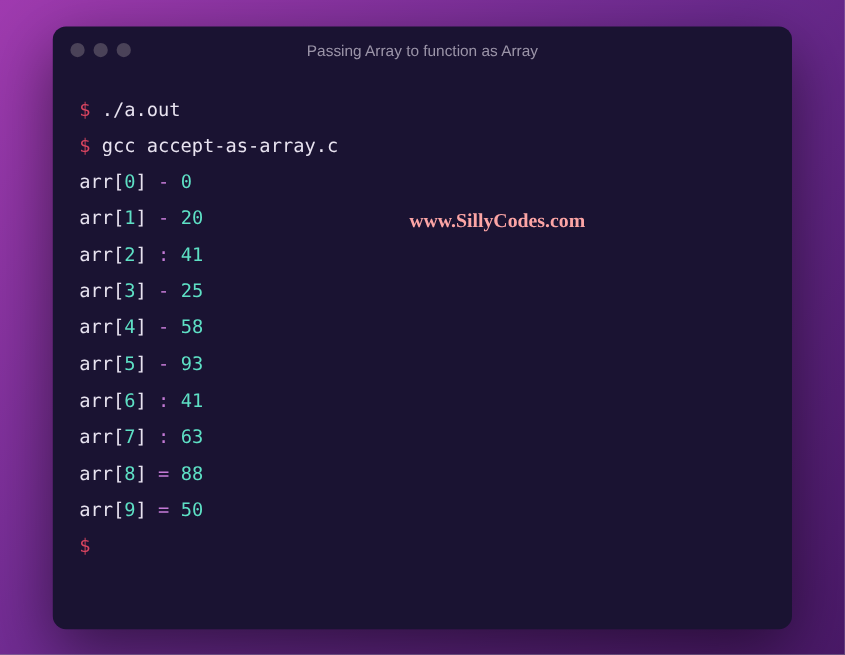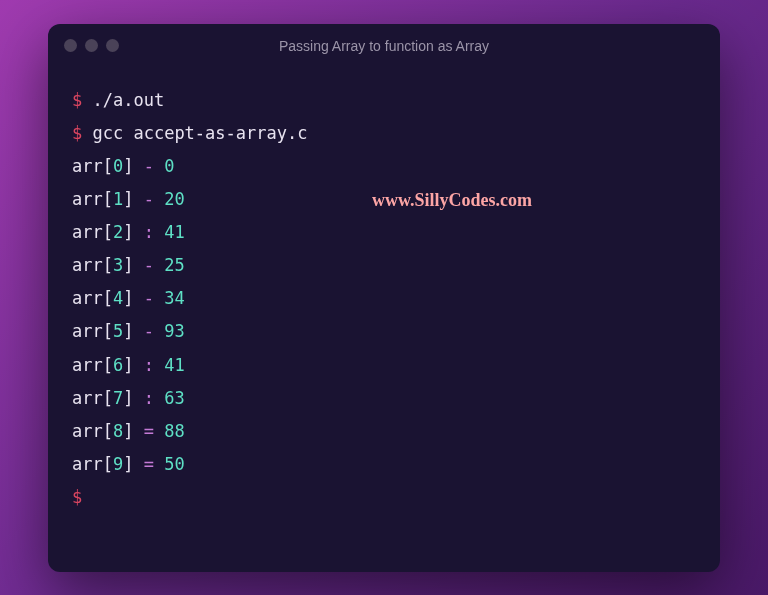--- a/index.html
+++ b/index.html
@@ -107,21 +107,21 @@
     <div class="window-title">Passing Array to function as Array</div>
   </div>
   <div class="terminal-body">
     <div class="watermark">www.SillyCodes.com</div>
     <div class="line"><span class="prompt">$</span> <span class="cmd">./a.out</span></div>
     <div class="line"><span class="prompt">$</span> <span class="cmd">gcc accept-as-array.c</span></div>
     <div class="line"><span class="arr-name">arr</span><span class="bracket">[</span><span class="index">0</span><span class="bracket">]</span> <span class="equals">-</span> <span class="value">0</span></div>
     <div class="line"><span class="arr-name">arr</span><span class="bracket">[</span><span class="index">1</span><span class="bracket">]</span> <span class="equals">-</span> <span class="value">20</span></div>
     <div class="line"><span class="arr-name">arr</span><span class="bracket">[</span><span class="index">2</span><span class="bracket">]</span> <span class="equals">:</span> <span class="value">41</span></div>
     <div class="line"><span class="arr-name">arr</span><span class="bracket">[</span><span class="index">3</span><span class="bracket">]</span> <span class="equals">-</span> <span class="value">25</span></div>
-    <div class="line"><span class="arr-name">arr</span><span class="bracket">[</span><span class="index">4</span><span class="bracket">]</span> <span class="equals">-</span> <span class="value">34</span></div>
+    <div class="line"><span class="arr-name">arr</span><span class="bracket">[</span><span class="index">4</span><span class="bracket">]</span> <span class="equals">-</span> <span class="value">58</span></div>
     <div class="line"><span class="arr-name">arr</span><span class="bracket">[</span><span class="index">5</span><span class="bracket">]</span> <span class="equals">-</span> <span class="value">93</span></div>
     <div class="line"><span class="arr-name">arr</span><span class="bracket">[</span><span class="index">6</span><span class="bracket">]</span> <span class="equals">:</span> <span class="value">41</span></div>
     <div class="line"><span class="arr-name">arr</span><span class="bracket">[</span><span class="index">7</span><span class="bracket">]</span> <span class="equals">:</span> <span class="value">63</span></div>
     <div class="line"><span class="arr-name">arr</span><span class="bracket">[</span><span class="index">8</span><span class="bracket">]</span> <span class="equals">=</span> <span class="value">88</span></div>
     <div class="line"><span class="arr-name">arr</span><span class="bracket">[</span><span class="index">9</span><span class="bracket">]</span> <span class="equals">=</span> <span class="value">50</span></div>
     <div class="line"><span class="prompt">$</span></div>
   </div>
 </div>
 
 </body></html>

